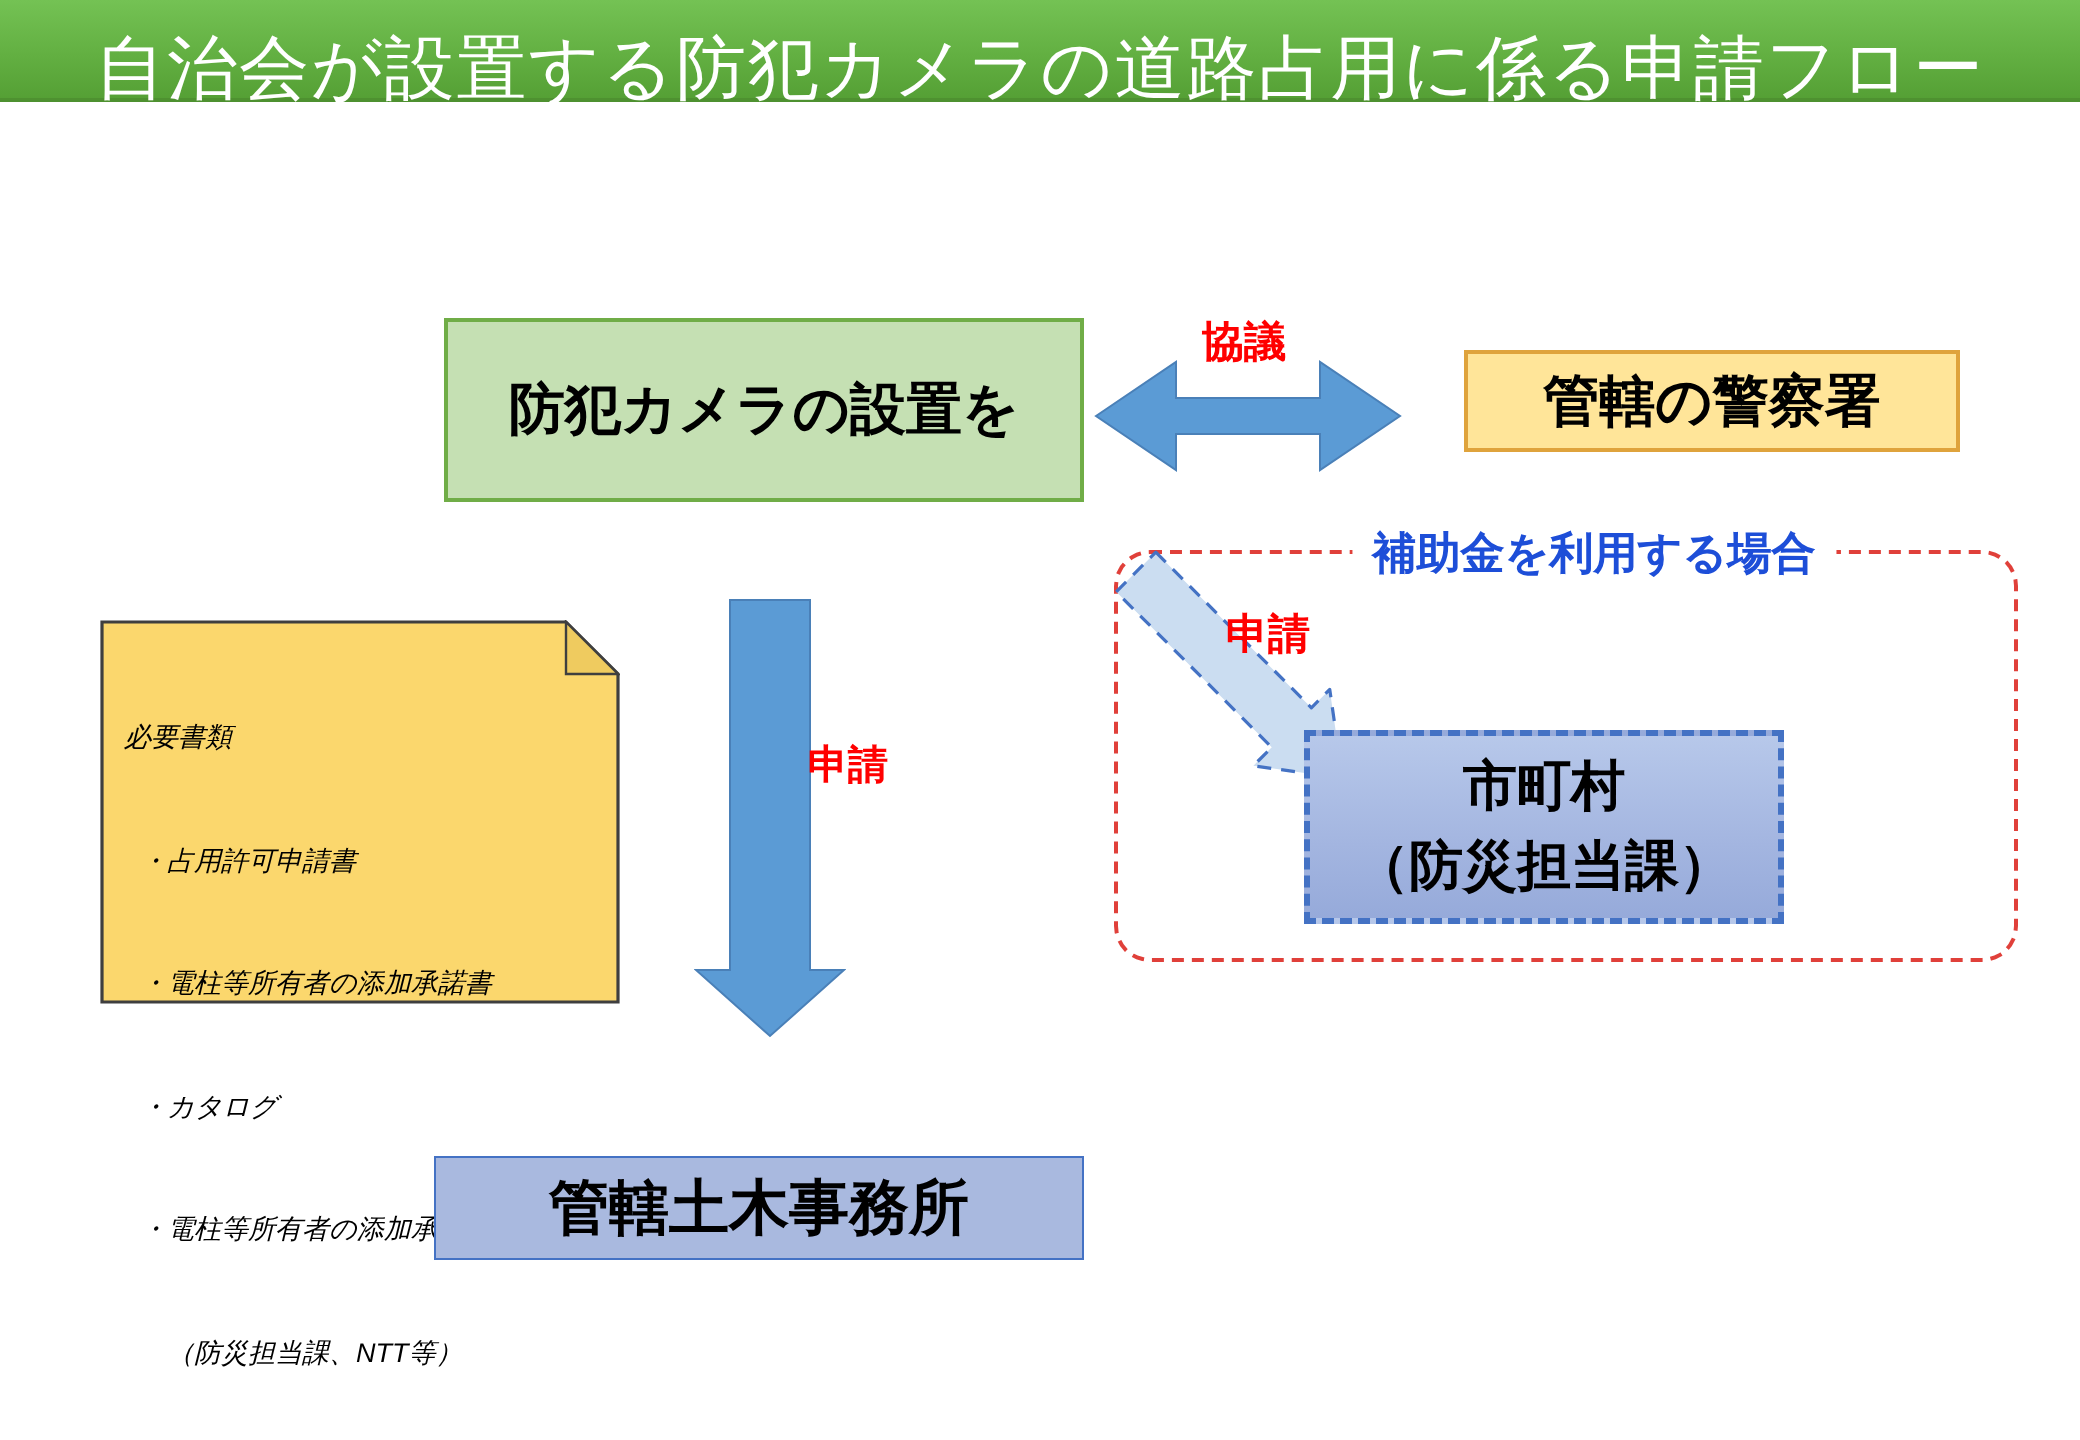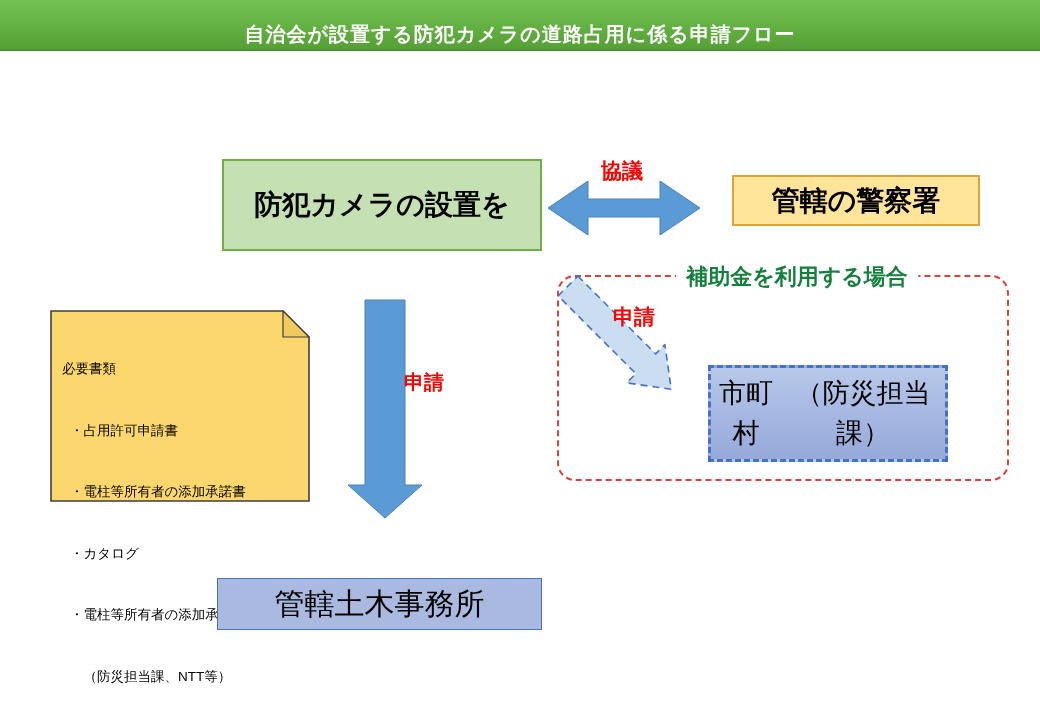--- a/index.html
+++ b/index.html
@@ -20,32 +20,32 @@
     left: 0; top: 0;
     width: 1040px; height: 51px;
     background: linear-gradient(180deg, #74C254 0%, #63B042 55%, #55A035 100%);
     border-bottom: 2px solid #4E9130;
     display: flex;
     align-items: center;
     justify-content: center;
   }
   .titlebar span {
     color: #ffffff;
-    font-size: 20px;
-    font-weight: 700;
+    font-size: 35px;
+    font-weight: 400;
     letter-spacing: 1px;
     white-space: nowrap;
     margin-top: 20px;
   }
 
   
   .node {
     position: absolute;
     display: flex;
-    flex-direction: row;
+    flex-direction: column;
     align-items: center;
     justify-content: center;
     text-align: center;
     color: #000;
   }
 
   .node.green {
     left: 222px; top: 159px;
     width: 320px; height: 92px;
     background: #C5E0B3;
@@ -58,54 +58,54 @@
   .node.yellow {
     left: 732px; top: 175px;
     width: 248px; height: 51px;
     background: #FFE599;
     border: 2px solid #DFA33C;
     font-size: 28px;
     font-weight: 600;
   }
 
   .node.municipality {
-    left: 708px; top: 365px;
+    left: 652px; top: 365px;
     width: 240px; height: 97px;
     background: linear-gradient(180deg, #B7C8EA 0%, #A3B5E0 60%, #96AADA 100%);
     border: 3px dashed #4472C4;
     font-size: 27px;
-    font-weight: 400;
+    font-weight: 700;
     line-height: 1.45;
   }
 
   .node.periwinkle {
     left: 217px; top: 578px;
     width: 325px; height: 52px;
     background: #A9B9DF;
     border: 1.5px solid #4472C4;
     font-size: 30px;
-    font-weight: 400;
+    font-weight: 700;
   }
 
   
   .subsidy-group {
     position: absolute;
     left: 557px; top: 275px;
     width: 452px; height: 206px;
     border: 2px dashed #E0403A;
     border-radius: 18px;
   }
   .subsidy-title {
     position: absolute;
     top: -15px;
     left: 50%;
     transform: translateX(calc(-50% + 14px));
     background: #ffffff;
     padding: 0 10px;
-    color: #15803d;
+    color: #1d4ed8;
     font-size: 22px;
     font-weight: 700;
     white-space: nowrap;
   }
 
   
   .flow-label {
     position: absolute;
     color: #FF0000;
     font-weight: 700;
@@ -117,21 +117,21 @@
 
   
   .svg-double-arrow { position: absolute; left: 546px; top: 179px; }
   .svg-diagonal-arrow { position: absolute; left: 548px; top: 272px; }
   .svg-down-arrow { position: absolute; left: 347px; top: 299px; }
 
   
   .note {
     position: absolute;
     left: 50px; top: 310px;
-    width: 296px; height: 192px;
+    width: 296px; height: 192px; font-style: italic;
   }
   .note svg { position: absolute; left: 0; top: 0; }
   .note-lines {
     position: absolute;
     left: 0; top: 0;
     width: 100%; height: 100%;
     padding: 8px 6px 6px 8px;
     font-size: 13.5px;
     line-height: 1.52;
     color: #000;

